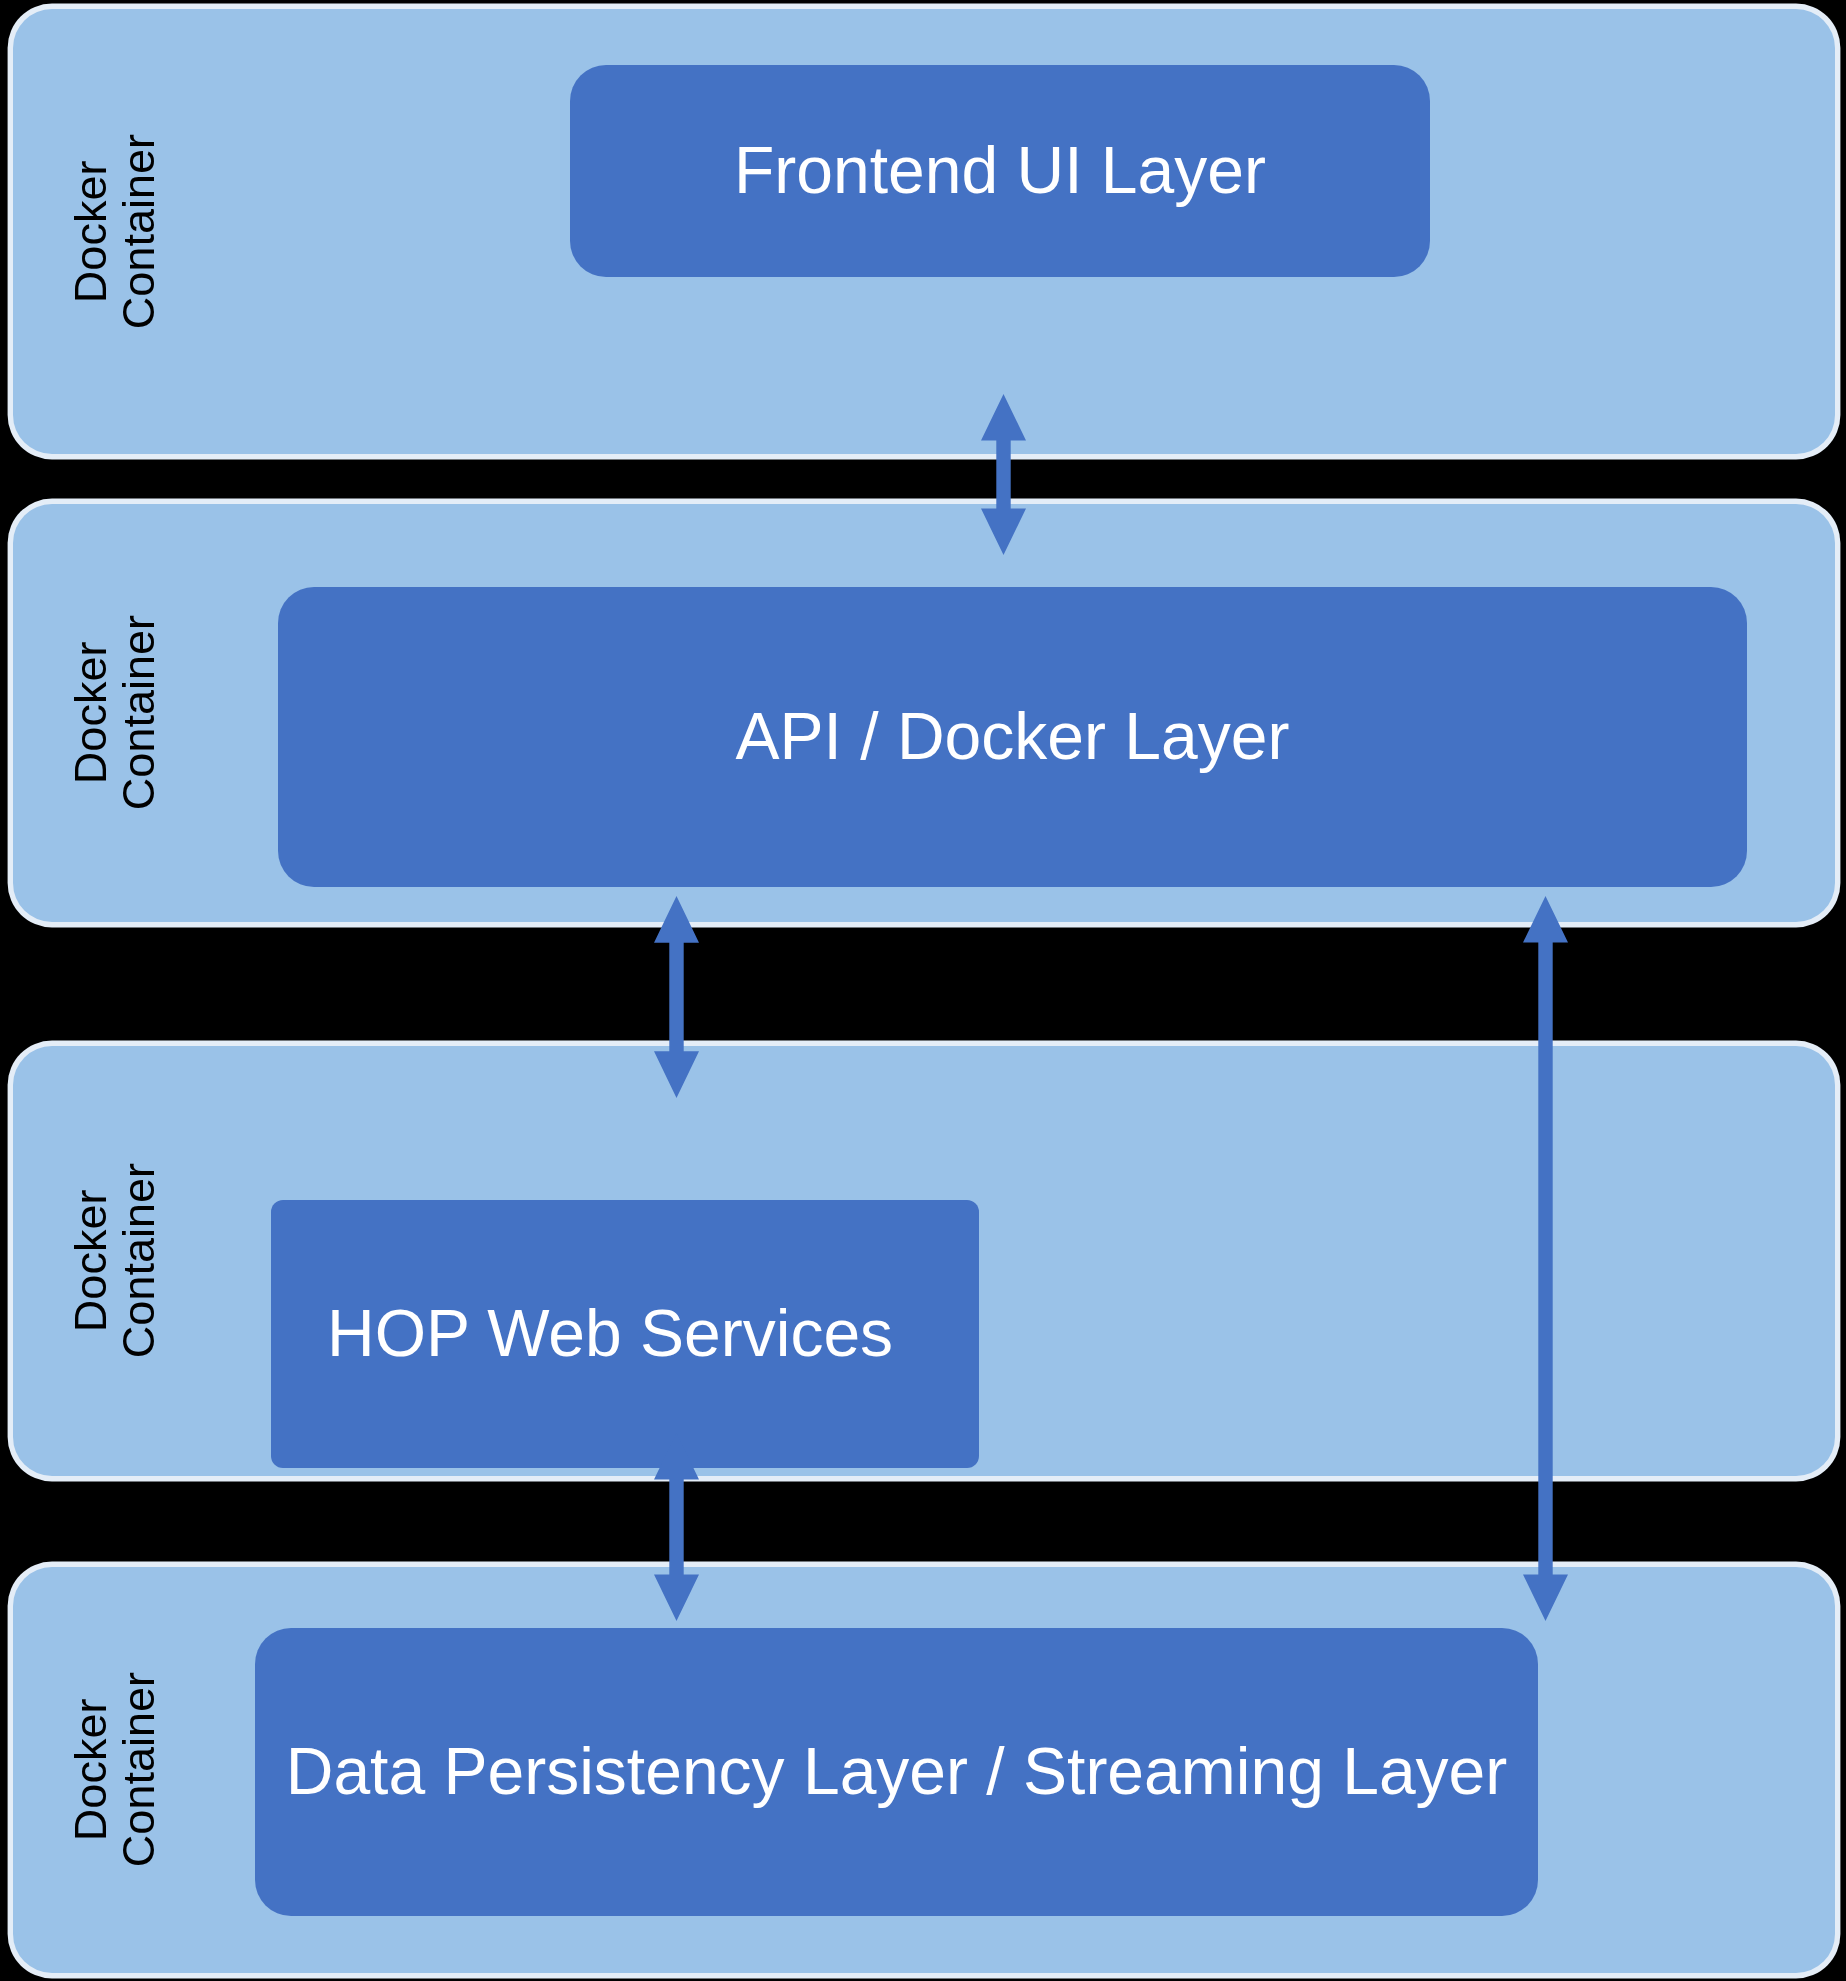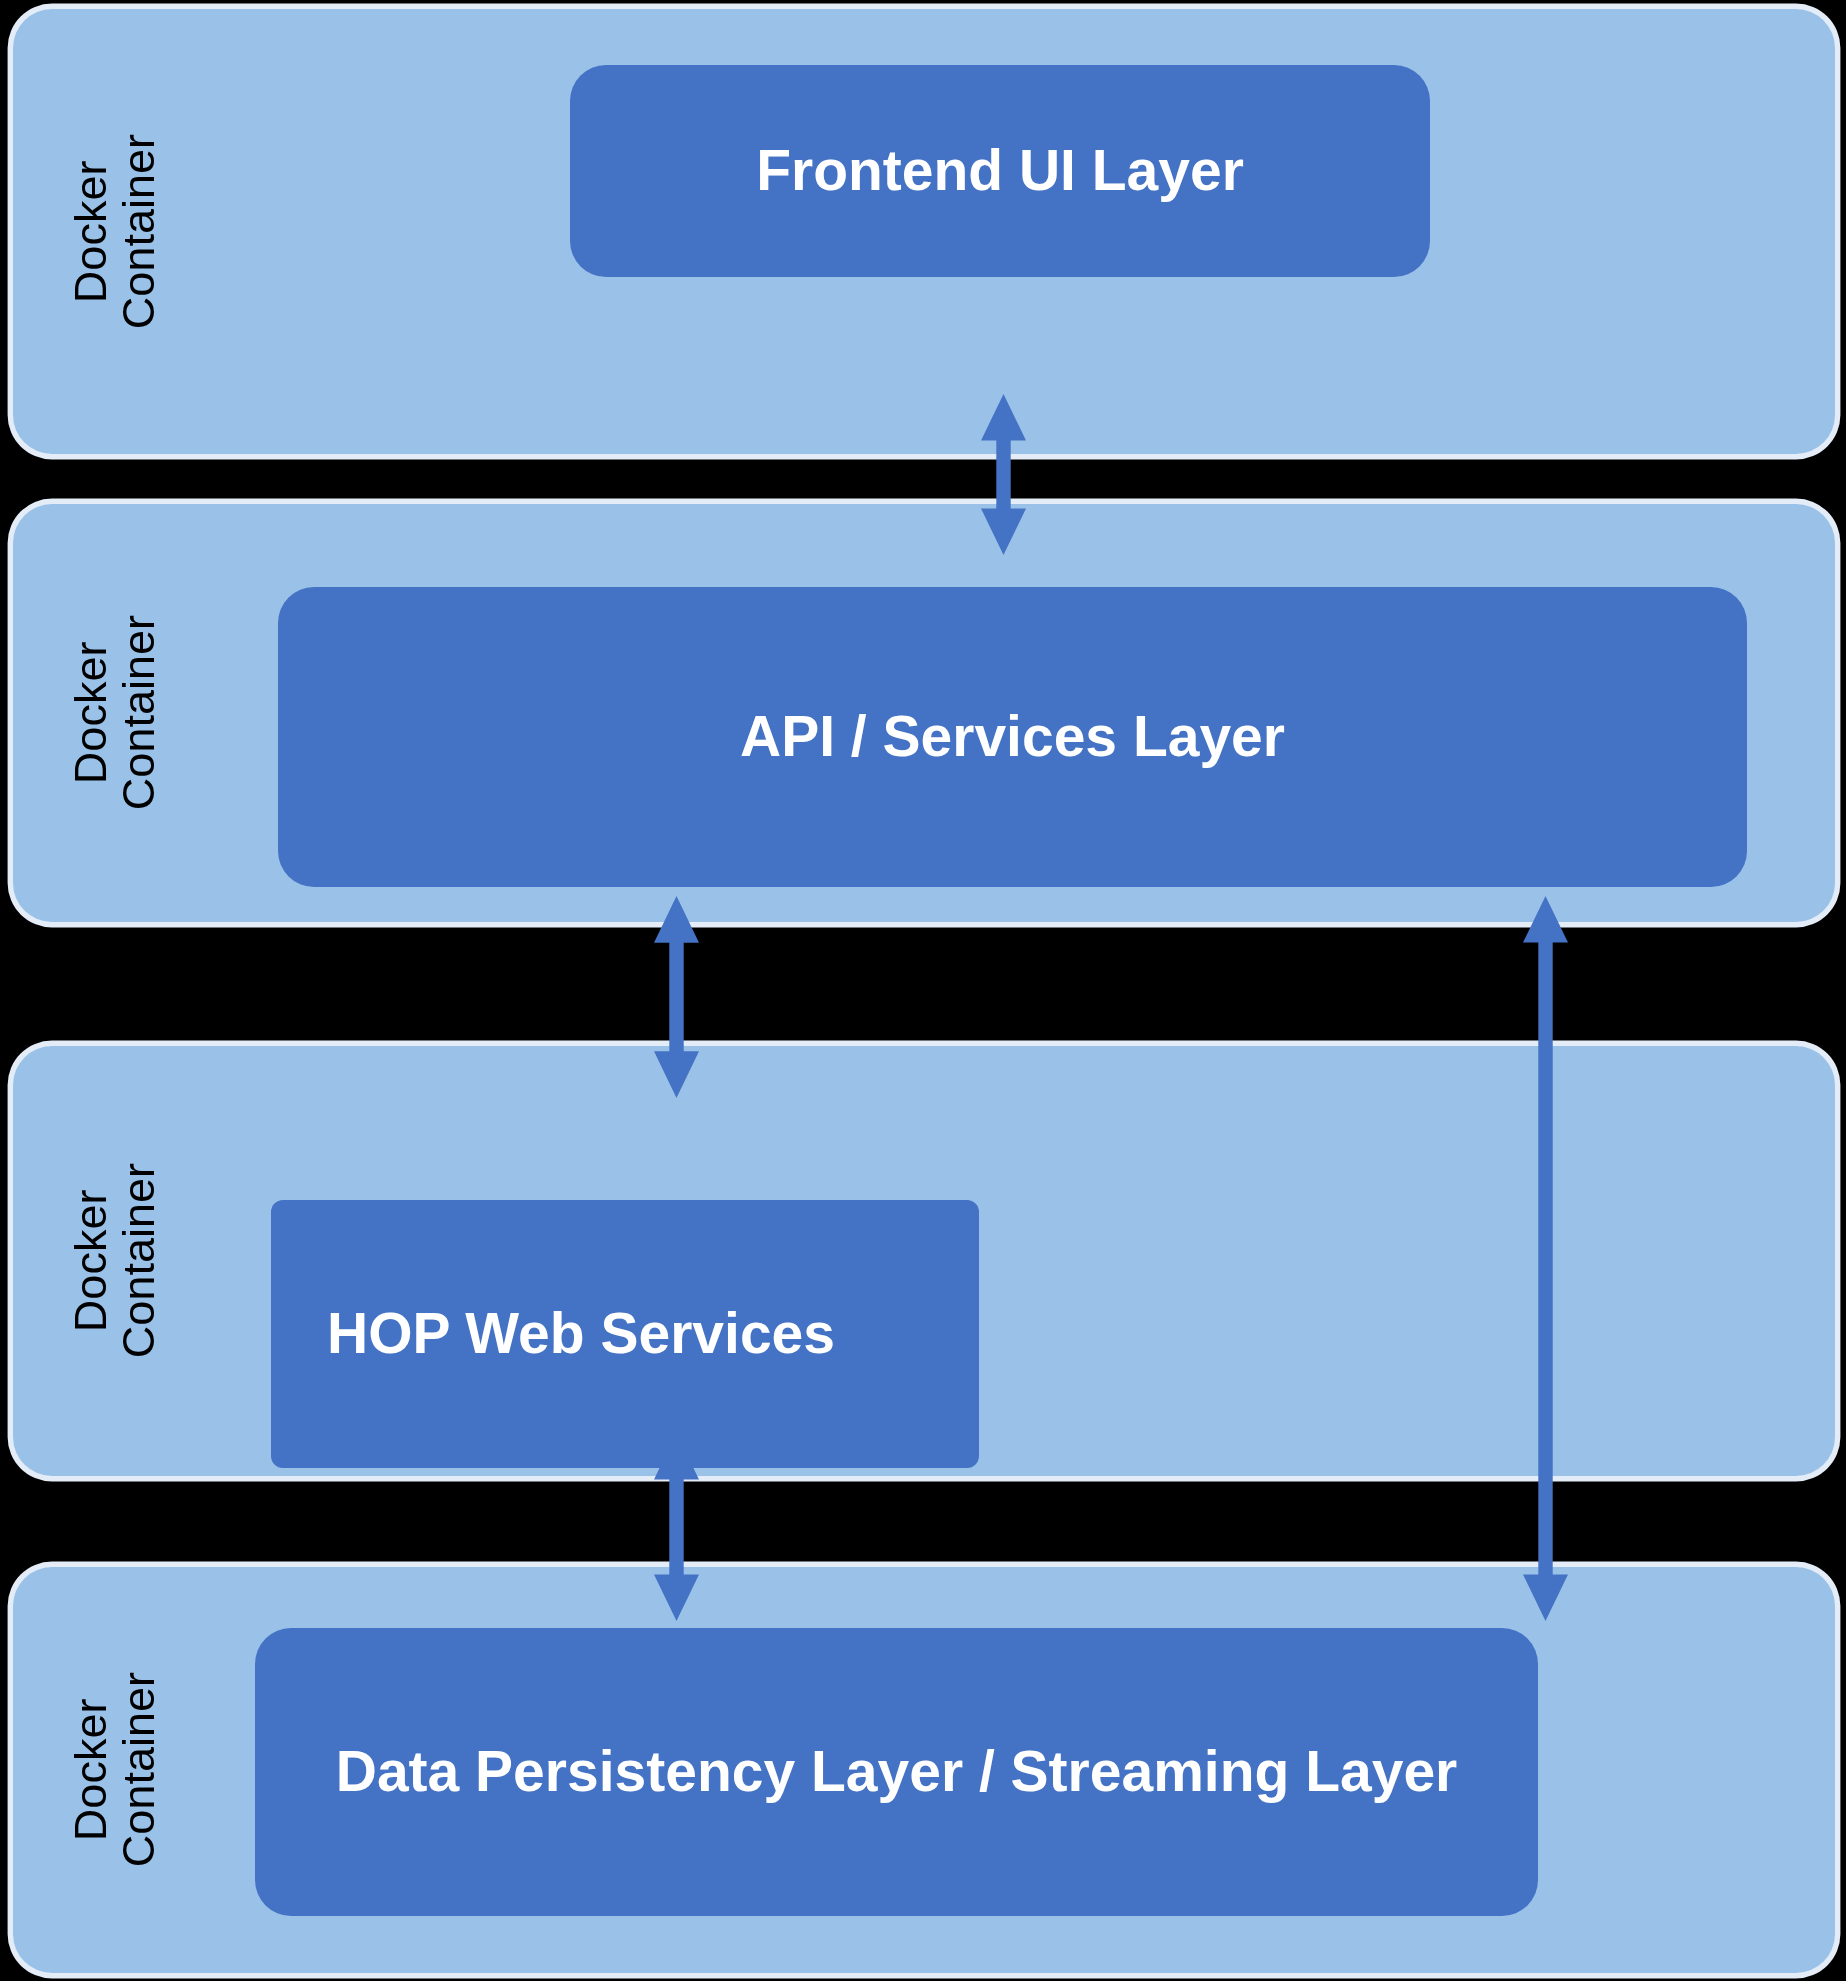--- a/index.html
+++ b/index.html
@@ -58,22 +58,22 @@
     background: #4472C4;
     border-radius: 36px;
     display: flex;
     align-items: center;
     justify-content: center;
     box-sizing: border-box;
     color: #FFFFFF;
   }
   .layer-box-label {
     color: #FFFFFF;
-    font-size: 57px;
-    font-weight: 700;
+    font-size: 66px;
+    font-weight: 400;
     text-align: center;
     line-height: 1.15;
     white-space: nowrap;
   }
   .layer-box.align-left {
     justify-content: flex-start;
     padding-left: 56px;
   }
   .layer-box.align-left .layer-box-label {
     text-align: left;
@@ -107,21 +107,21 @@
   </div>
 
   <div class="docker-container" style="left:12.5px; top:504px; width:1822px; height:418px;">
     <div class="docker-label">
       <div class="docker-label-text">Docker
 Container</div>
     </div>
   </div>
 
   <div class="layer-box" style="left:278px; top:587px; width:1469px; height:300px;">
-    <span class="layer-box-label">API / Services Layer</span>
+    <span class="layer-box-label">API / Docker Layer</span>
   </div>
 
   <div class="docker-container" style="left:12.5px; top:1046px; width:1822px; height:430px;">
     <div class="docker-label">
       <div class="docker-label-text">Docker
 Container</div>
     </div>
   </div>
 
   <div class="layer-box align-left" style="left:271px; top:1200px; width:708px; height:268px;border-radius:12px;">

